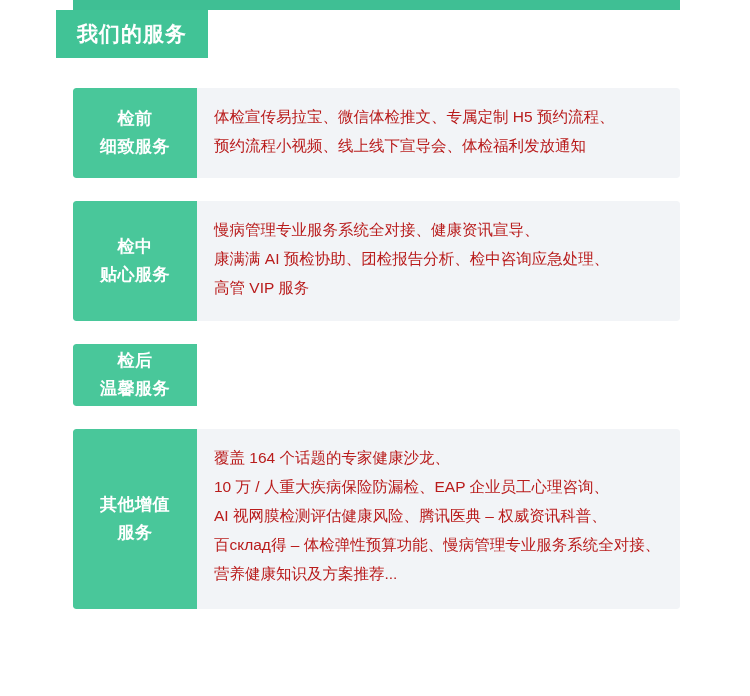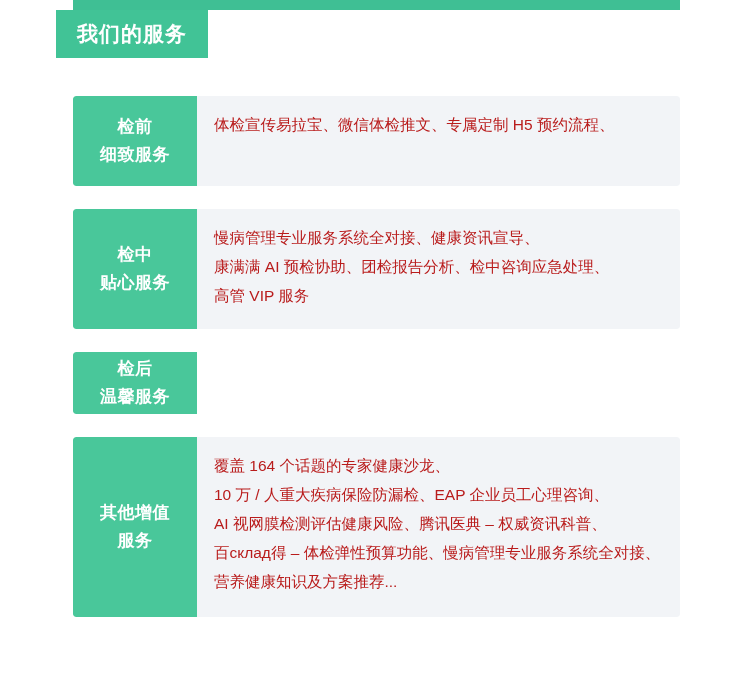--- a/index.html
+++ b/index.html
@@ -41,21 +41,21 @@
   }
   .title-tab .title-text {
     color: #ffffff;
     font-size: 21px;
     font-weight: bold;
     letter-spacing: 1px;
   }
   .rows {
     position: absolute;
     left: 73px;
-    top: 96px;
+    top: 88px;
     width: 607px;
   }
   .row {
     display: flex;
     align-items: stretch;
     margin-bottom: 23px;
     border-radius: 3px;
     overflow: hidden;
   }
   .row .label {
@@ -104,20 +104,21 @@
 
   <div class="rows">
 
     <div class="row row-1">
       <div class="label">
         <span>检前</span>
         <span>细致服务</span>
       </div>
       <div class="body">
         <div class="line">体检宣传易拉宝、微信体检推文、专属定制 H5 预约流程、</div>
+        <div class="line">预约流程小视频、线上线下宣导会、体检福利发放通知</div>
       </div>
     </div>
 
     <div class="row row-2">
       <div class="label">
         <span>检中</span>
         <span>贴心服务</span>
       </div>
       <div class="body">
         <div class="line">慢病管理专业服务系统全对接、健康资讯宣导、</div>

